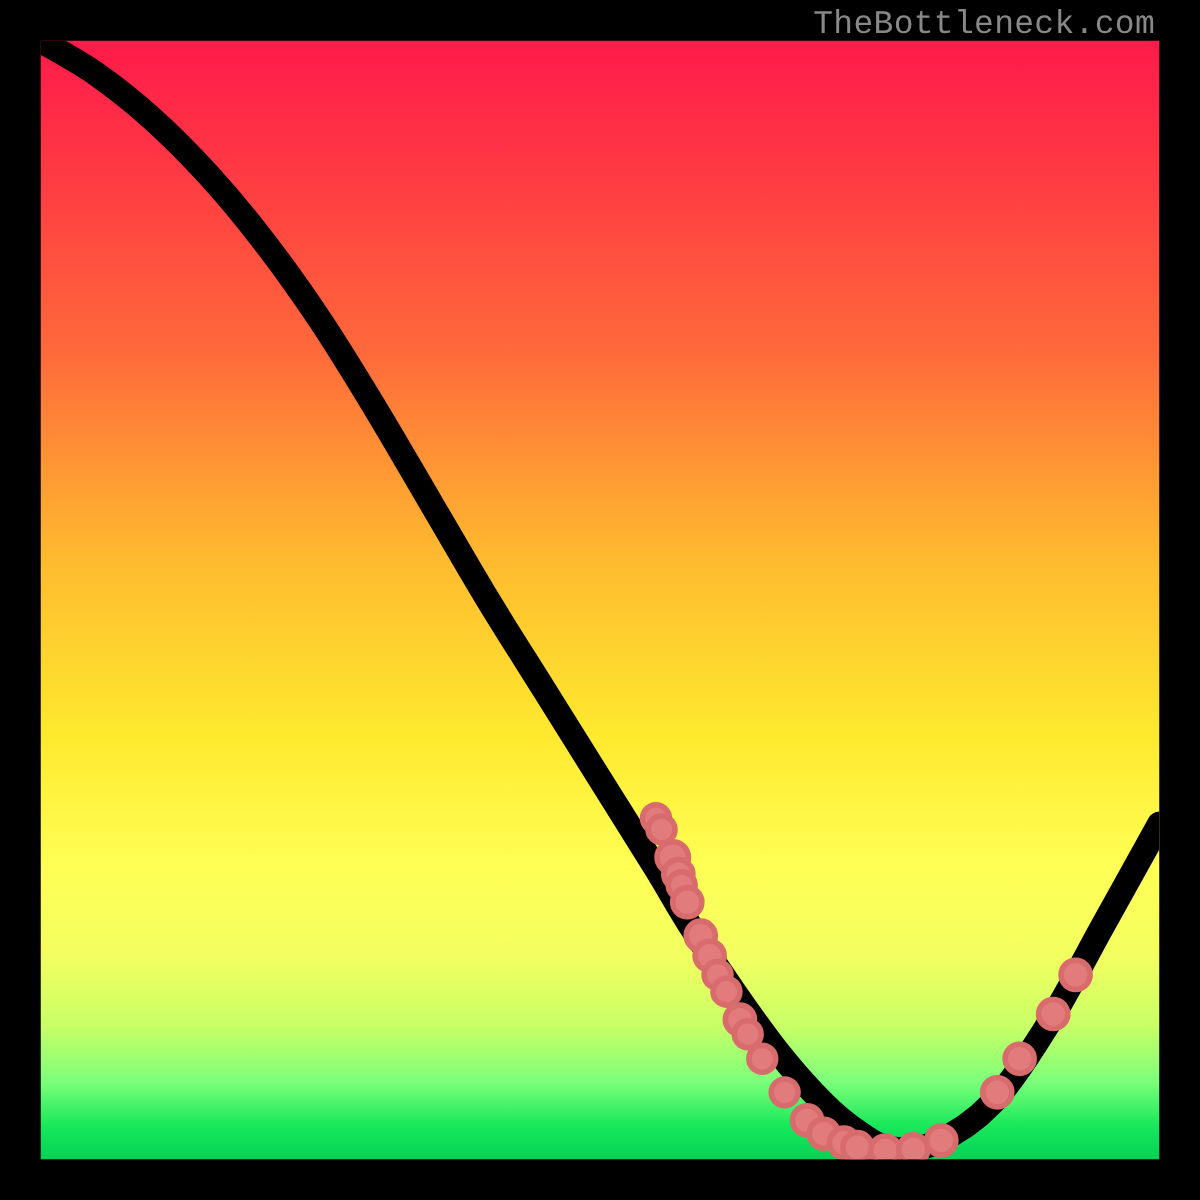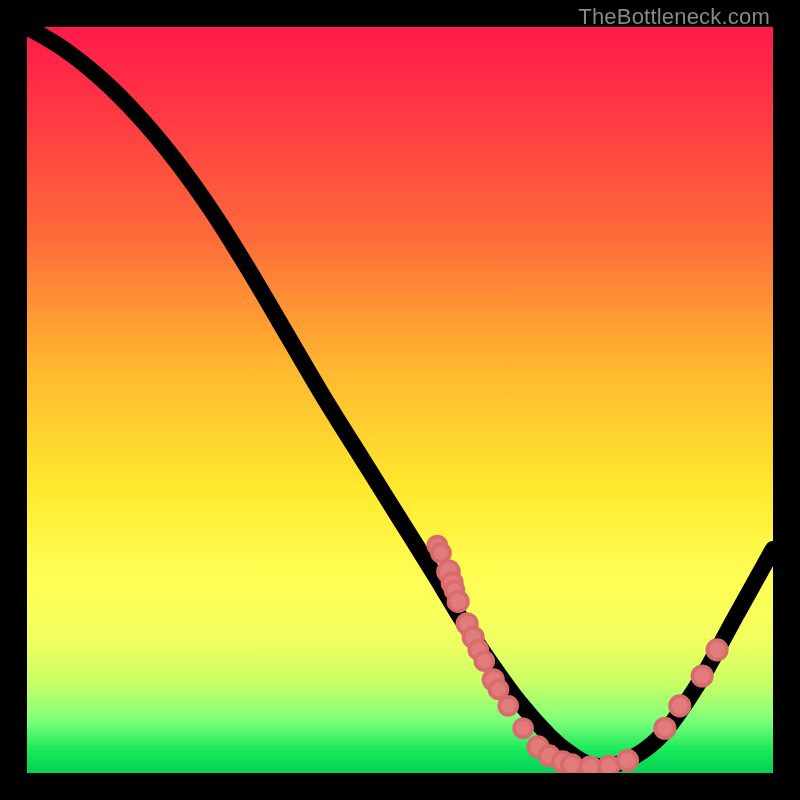--- a/index.html
+++ b/index.html
@@ -56,20 +56,21 @@
     stroke: #d86c6c;
     stroke-width: 0.5;
   }
   .watermark {
     position: absolute;
     top: 4px;
     right: 30px;
     color: #888;
     font-size: 22px;
     letter-spacing: 0.2px;
+    font-family: Liberation Mono, monospace;
   }
 </style>
 </head>
 <body>
 
 <div class="chart-wrap">
   <div class="watermark">TheBottleneck.com</div>
   <div class="plot-area">
     <div class="gradient"></div>
     <svg class="svg-layer" viewBox="0 0 100 100" preserveAspectRatio="none">

